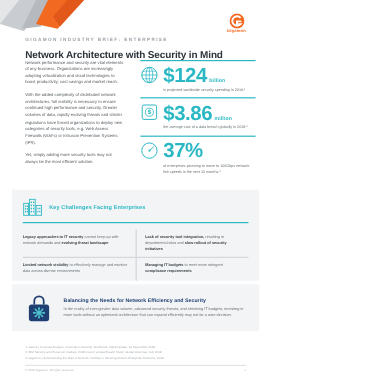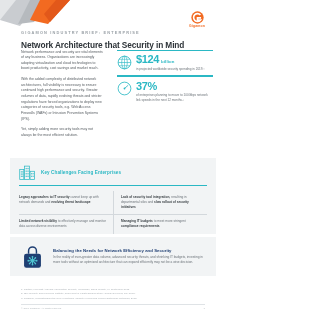--- a/index.html
+++ b/index.html
@@ -111,21 +111,21 @@
     margin-top: 0.5px;
   }
   .stat-body { flex: 1 1 auto; min-width: 0; }
   .stat-headline {
     display: flex;
     align-items: baseline;
     gap: 2px;
     line-height: 1;
   }
   .stat-num {
-    font-size: 11px;
+    font-size: 17px;
     font-weight: bold;
     color: #2bb8c4;
     letter-spacing: -0.35px;
     line-height: 1;
   }
   .stat-unit {
     font-size: 4.3px;
     font-weight: bold;
     color: #2bb8c4;
     letter-spacing: 0.1px;
@@ -260,21 +260,21 @@
 
   <div class="logo-wrap">
     <svg class="logo-mark" viewBox="0 0 40 40">
       <circle cx="20" cy="20" r="19" fill="#f26a21"></circle>
       <path d="M29 12 A12 12 0 1 0 29 28 L20 28 L20 21 L31 21" fill="none" stroke="#ffffff" stroke-width="5" stroke-linecap="butt"></path>
     </svg>
     <div class="logo-word">Gigamon</div>
   </div>
 
   <div class="eyebrow">GIGAMON INDUSTRY BRIEF: ENTERPRISE</div>
-  <h1 class="title">Network Architecture that Security in Mind</h1>
+  <h1 class="title">Network Architecture with Security in Mind</h1>
 
   <div class="intro">
     <p>Network performance and security are vital elements of any business. Organizations are increasingly adopting virtualization and cloud technologies to boost productivity, cost savings and market reach.</p>
     <p>With the added complexity of distributed network architectures, full visibility is necessary to ensure continued high performance and security. Greater volumes of data, rapidly evolving threats and stricter regulations have forced organizations to deploy new categories of security tools, e.g. Web Access Firewalls (WAFs) or Intrusion Prevention Systems (IPS).</p>
     <p>Yet, simply adding more security tools may not always be the most efficient solution.</p>
   </div>
 
   <div class="stats">
 
     <div class="stat-rule"></div>
@@ -292,20 +292,36 @@
       <div class="stat-body">
         <div class="stat-headline">
           <span class="stat-num">$124</span>
           <span class="stat-unit">billion</span>
         </div>
         <div class="stat-desc">in projected worldwide security spending in 2019.¹</div>
       </div>
     </div>
 
     <div class="stat-rule"></div>
+    <div class="stat">
+      <div class="stat-icon">
+        <svg viewBox="0 0 40 40">
+          <rect x="4" y="4" width="32" height="32" rx="4" fill="none" stroke="#2bb8c4" stroke-width="2.2"></rect>
+          <circle cx="20" cy="20" r="9" fill="none" stroke="#2bb8c4" stroke-width="1.8"></circle>
+          <text x="20" y="25" font-family="Liberation Sans, sans-serif" font-size="14" font-weight="bold" fill="#2bb8c4" text-anchor="middle">$</text>
+        </svg>
+      </div>
+      <div class="stat-body">
+        <div class="stat-headline">
+          <span class="stat-num">$3.86</span>
+          <span class="stat-unit">million</span>
+        </div>
+        <div class="stat-desc">the average cost of a data breach globally in 2018.²</div>
+      </div>
+    </div>
 
     <div class="stat-rule"></div>
     <div class="stat">
       <div class="stat-icon">
         <svg viewBox="0 0 40 40">
           <circle cx="20" cy="20" r="17" fill="none" stroke="#2bb8c4" stroke-width="2.2"></circle>
           <line x1="20" y1="20" x2="29" y2="12" stroke="#2bb8c4" stroke-width="2.2" stroke-linecap="round"></line>
           <circle cx="20" cy="20" r="2.4" fill="#2bb8c4"></circle>
         </svg>
       </div>

